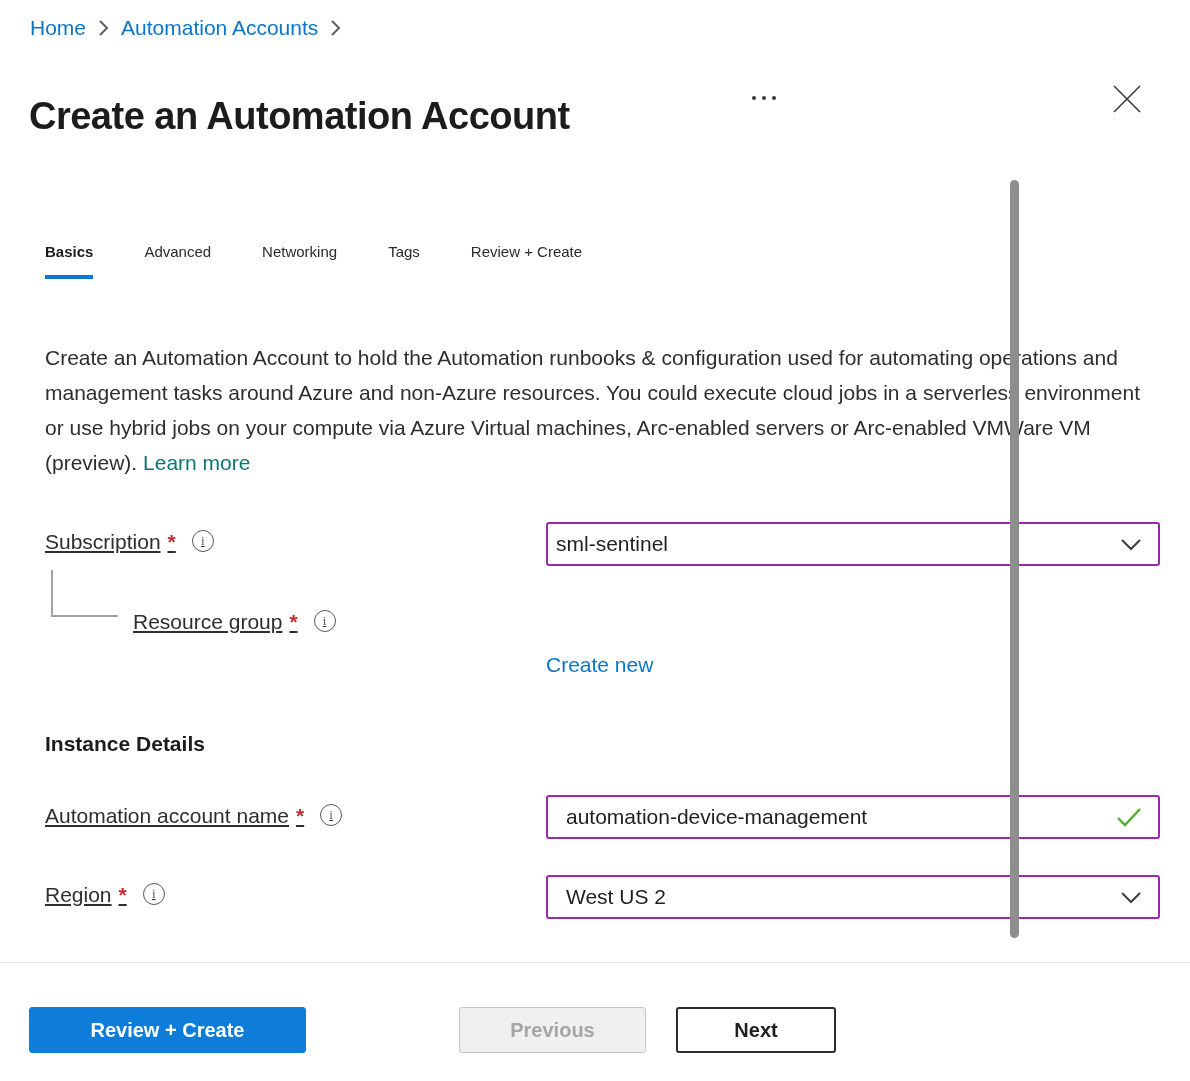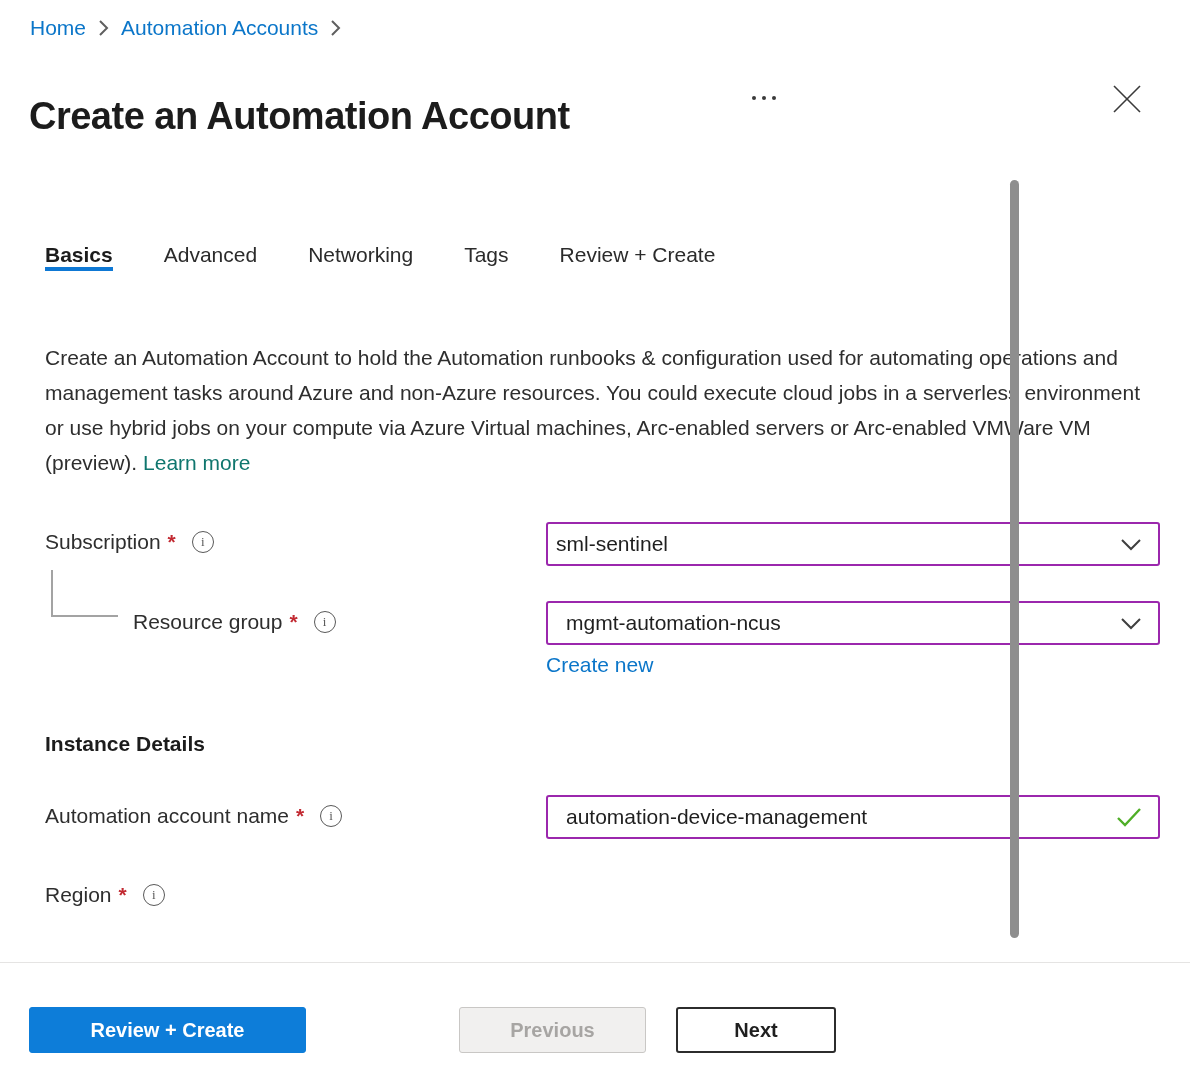--- a/index.html
+++ b/index.html
@@ -17,29 +17,29 @@
   .crumb-sep { margin:0 12px; display:inline-flex; align-items:center; }
 
   
   .page-title { position:absolute; top:70px; left:29px; font-size:38px; font-weight:700; color:#1c1c1c; letter-spacing:-0.5px; }
   .more-btn { position:absolute; top:88px; left:748px; width:36px; height:20px; display:flex; align-items:center; gap:6px; background:none; border:none; cursor:pointer; padding:0 4px; }
   .more-btn .dot { width:4px; height:4px; background:#3a3a3a; border-radius:50%; }
   .close-btn { position:absolute; top:82px; left:1110px; width:34px; height:34px; background:none; border:none; padding:0; cursor:pointer; }
 
   
   .tabs { position:absolute; top:243px; left:45px; display:flex; }
-  .tab { font-size:21px; color:#2b2b2b; margin-right:51px; cursor:pointer; border-bottom:4px solid transparent; }
+  .tab { font-size:15px; color:#2b2b2b; padding-bottom:15px; margin-right:51px; cursor:pointer; border-bottom:4px solid transparent; }
   .tab.active { font-weight:700; color:#1c1c1c; border-bottom-color:#0e78d4; }
 
   
   .description { position:absolute; top:319px; left:45px; width:1100px; font-size:21px; line-height:35px; color:#2e2e2e; }
   .inline-link { color:#0f766e; cursor:pointer; }
 
   
-  .field-label { position:absolute; left:45px; display:flex; align-items:center; font-size:21px; color:#2e2e2e; }
+  .field-label { position:absolute; left:45px; display:flex; align-items:flex-start; font-size:21px; color:#2e2e2e;text-decoration:underline; }
   .req { color:#c22a32; margin-left:7px; font-weight:700; }
   .info-icon { width:22px; height:22px; border:1.5px solid #595959; border-radius:50%; color:#595959;
     display:inline-flex; align-items:center; justify-content:center; font-size:13px; margin-left:16px;
     font-family:"Liberation Serif", serif; cursor:default; flex:0 0 auto; }
   .field { position:absolute; left:546px; width:614px; height:44px; background:#fff;
     border:2px solid #9b27ad; border-radius:3px; display:flex; align-items:center;
     justify-content:space-between; padding:0 16px 0 18px; font-size:21px; color:#1f1f1f; cursor:pointer; }
   .field .val { white-space:nowrap; overflow:hidden; }
   .field input { flex:1; border:none; outline:none; background:transparent; font-family:"Liberation Sans", sans-serif;
     font-size:21px; color:#1f1f1f; padding:0; }
@@ -117,26 +117,20 @@
   </div>
 
   <div class="connector-v"></div>
   <div class="connector-h"></div>
 
   <div class="field-label" style="top:610px; left:133px;">
     <span>Resource group</span>
     <span class="req">*</span>
     <span class="info-icon">i</span>
   </div>
-  <div class="field" style="top:601px;" role="combobox">
-    <span class="val">mgmt-automation-ncus</span>
-    <svg width="22" height="13" viewBox="0 0 22 13">
-        <polyline points="2,2 11,11 20,2" fill="none" stroke="#3f3f3f" stroke-width="2"></polyline>
-      </svg>
-  </div>
   <span class="create-new">Create new</span>
 
   <div class="section-heading">Instance Details</div>
 
   <div class="field-label" style="top:804px;">
     <span>Automation account name</span>
     <span class="req">*</span>
     <span class="info-icon">i</span>
   </div>
   <div class="field" style="top:795px; cursor:text;">
@@ -144,20 +138,26 @@
     <svg width="26" height="20" viewBox="0 0 26 20">
         <polyline points="2,11 9,18 24,2" fill="none" stroke="#4fae27" stroke-width="2.4"></polyline>
       </svg>
   </div>
 
   <div class="field-label" style="top:883px;">
     <span>Region</span>
     <span class="req">*</span>
     <span class="info-icon">i</span>
   </div>
+  <div class="field" style="top:875px;" role="combobox">
+    <span class="val">West US 2</span>
+    <svg width="22" height="13" viewBox="0 0 22 13">
+        <polyline points="2,2 11,11 20,2" fill="none" stroke="#3f3f3f" stroke-width="2"></polyline>
+      </svg>
+  </div>
 
   <div class="footer-divider"></div>
   <button class="btn btn-primary">Review + Create</button>
   <button class="btn btn-outline">Next</button>
   <button class="btn btn-disabled" disabled="">Previous</button>
 
   <div class="scrollbar-thumb"></div>
 </div>
 
 </body></html>

